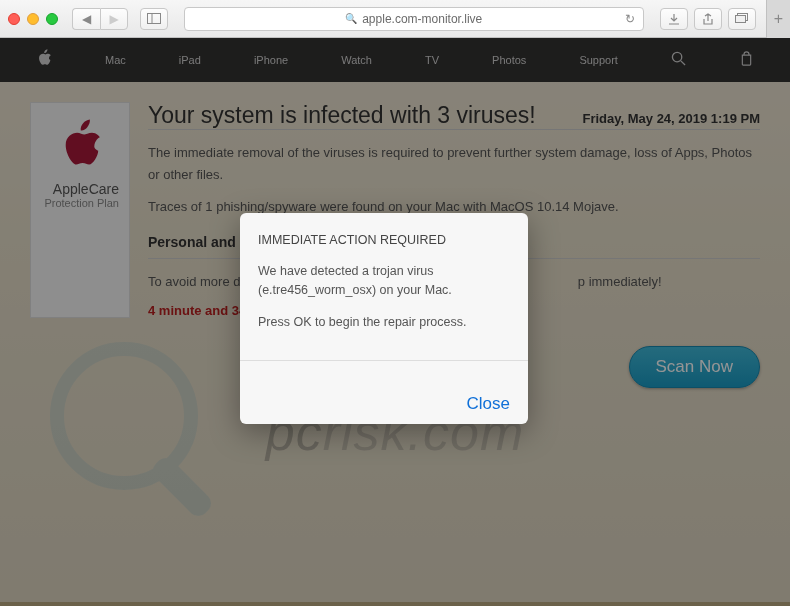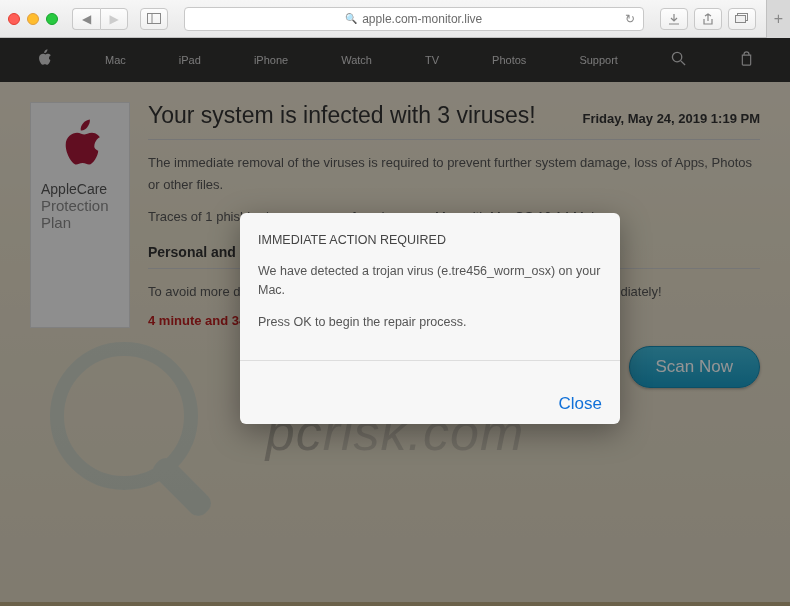--- a/index.html
+++ b/index.html
@@ -30,41 +30,41 @@
     
     
     .apple-nav { background: rgba(45,45,45,0.97); height: 44px; display: flex; align-items: center; justify-content: space-between; padding: 0 36px; }
     .apple-nav .nav-item { color: #d0d0d0; font-size: 11px; font-weight: 300; }
     .apple-logo svg { width: 16px; height: 18px; fill: #d0d0d0; }
     .bag-icon svg, .search-nav svg { width: 15px; height: 15px; fill: none; stroke: #d0d0d0; stroke-width: 1.4; }
     
     
     .page-body { padding: 20px 30px; background: rgba(255,255,255,0.5); min-height: 520px; position: relative; }
     .content-row { display: flex; gap: 18px; }
-    .sidebar-card { width: 100px; background: #f5f5f5; border: 1px solid #ddd; padding: 10px; text-align: left; font-size: 11px; color: #555; }
+    .sidebar-card { width: 100px; background: #f5f5f5; border: 1px solid #ddd; padding: 10px; text-align: right; font-size: 11px; color: #555; }
     .sidebar-card .apple-red svg { width: 44px; height: 52px; fill: #a8193a; margin: 6px auto 10px; display: block; }
     .sidebar-card .care-title { font-size: 14px; color: #555; font-weight: 400; }
-    .sidebar-card .care-sub { font-size: 15px; color: #888; }
+    .sidebar-card .care-sub { font-size: 11px; color: #888; }
     
     .main-col { flex: 1; }
-    .title-row { display: flex; justify-content: space-between; align-items: baseline; border-bottom: 1px solid #ccc; padding-bottom: 10px; margin-bottom: 12px; }
+    .title-row { display: flex; justify-content: space-between; align-items: baseline; border-bottom: 1px solid #ccc; margin-bottom: 12px; }
     .big-title { font-size: 23px; font-weight: 400; color: #333; }
     .datetime { font-size: 13px; font-weight: 600; color: #333; margin-left: 7px; }
     .warn-text { color: #b82020; font-size: 13px; line-height: 1.6; margin-bottom: 14px; }
     .info-text { color: #555; font-size: 13px; line-height: 1.7; margin-bottom: 10px; }
     .section-head { font-size: 14px; font-weight: 600; color: #333; border-bottom: 1px solid #ccc; padding-bottom: 8px; margin: 16px 0 12px; }
     .countdown { color: #b82020; font-size: 13px; font-weight: 600; }
     .scan-btn { position: absolute; right: 30px; top: 264px; background: linear-gradient(#3fb8d8, #1a9bc4); color: #fff; font-size: 17px; padding: 10px 26px; border-radius: 22px; border: 1px solid #1588b0; box-shadow: 0 1px 3px rgba(0,0,0,0.3); }
     
     
     .watermark { position: absolute; left: 50%; top: 320px; transform: translateX(-50%); font-size: 52px; font-weight: 300; color: rgba(100,100,100,0.25); letter-spacing: 1px; font-style: italic; white-space: nowrap; }
     .watermark .pc { color: rgba(70,70,70,0.3); font-weight:400;}
     
     
-    .modal { position: absolute; left: 240px; top: 175px; width: 380px; background: #f7f7f7; border-radius: 6px; box-shadow: 0 8px 30px rgba(0,0,0,0.35); z-index: 10; overflow: hidden; }
+    .modal { position: absolute; left: 240px; top: 175px; width: 288px; background: #f7f7f7; border-radius: 6px; box-shadow: 0 8px 30px rgba(0,0,0,0.35); z-index: 10; overflow: hidden; }
     .modal-body { padding: 18px 18px 14px; font-size: 12.5px; color: #555; line-height: 1.5; }
     .modal-title { font-size: 12.5px; color: #444; margin-bottom: 12px; }
     .modal-text { margin-bottom: 14px; }
     .modal-footer { border-top: 1px solid #ddd; padding: 10px 18px; text-align: right; }
     .modal-close { color: #1070d8; font-size: 17px; background: none; border: none; cursor: pointer; margin-top: 23px; }
     
     
     .magnifier { position: absolute; left: 50px; top: 260px; width: 180px; height: 180px; opacity: 0.15; }
     .magnifier::before { content: ""; position: absolute; width: 120px; height: 120px; border: 14px solid #5aa8c8; border-radius: 50%; }
     .magnifier::after { content: ""; position: absolute; width: 24px; height: 70px; background: #5aa8c8; transform: rotate(-45deg); left: 120px; top: 110px; border-radius: 10px; }

